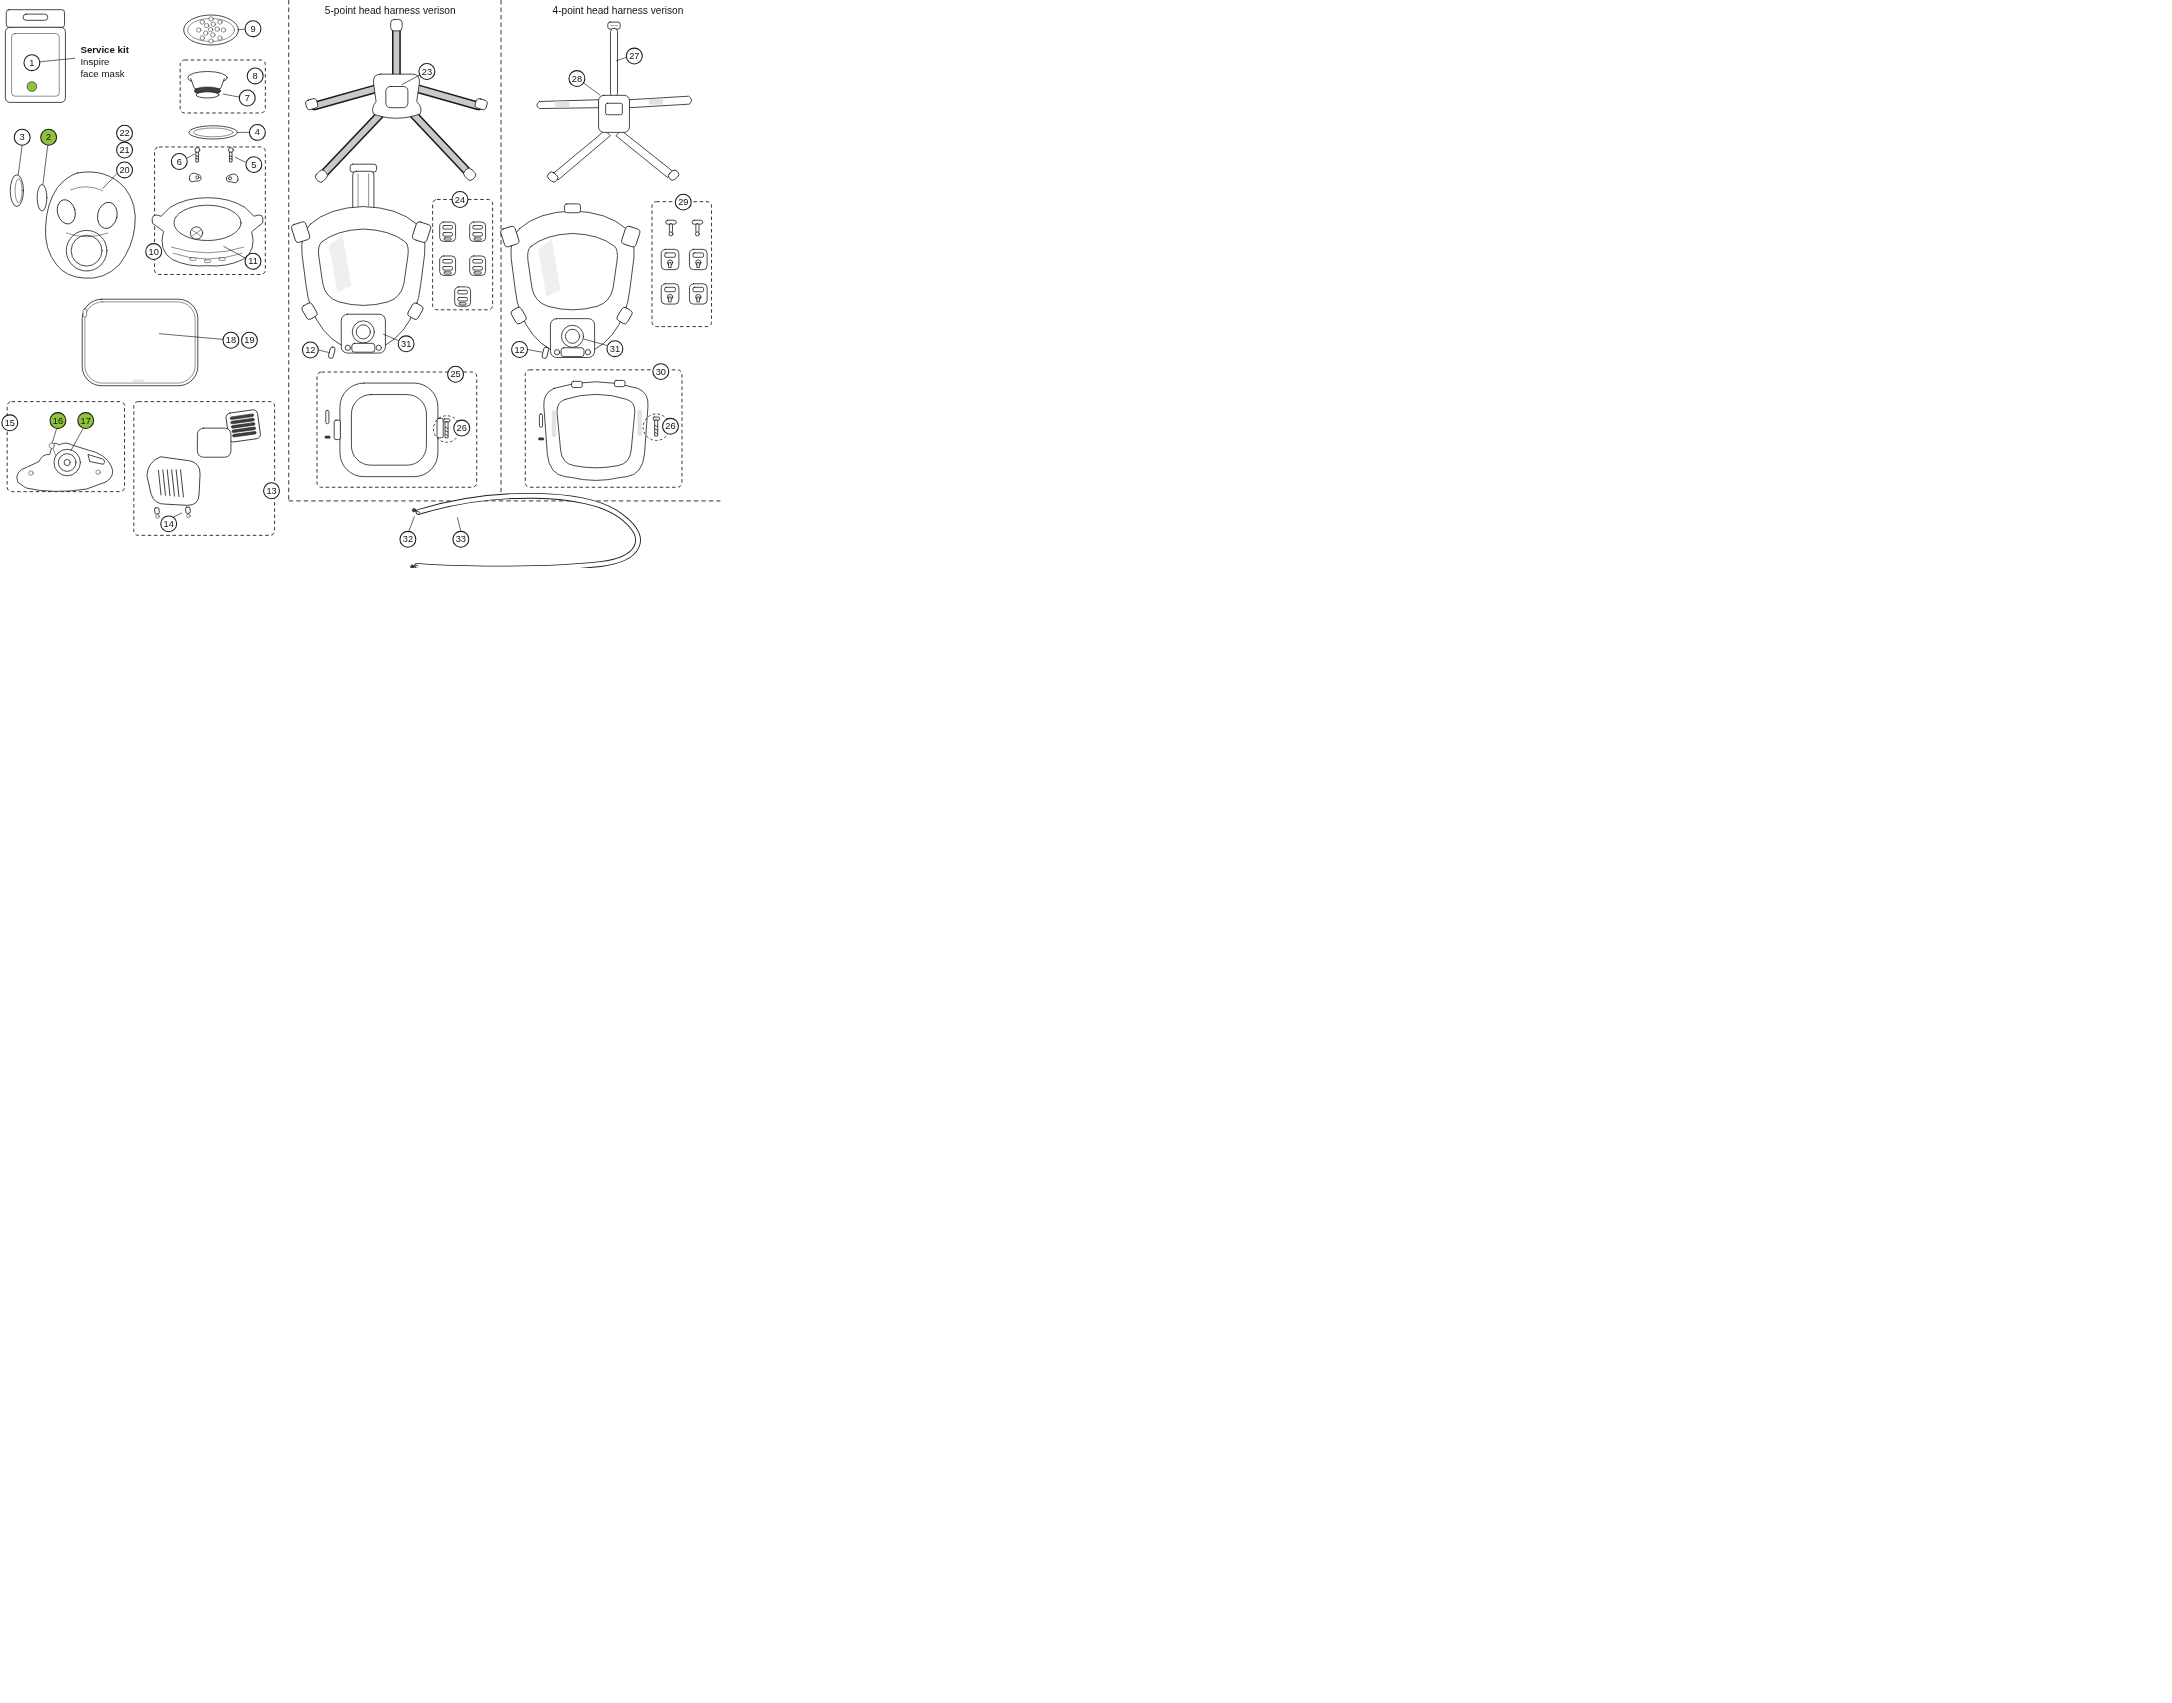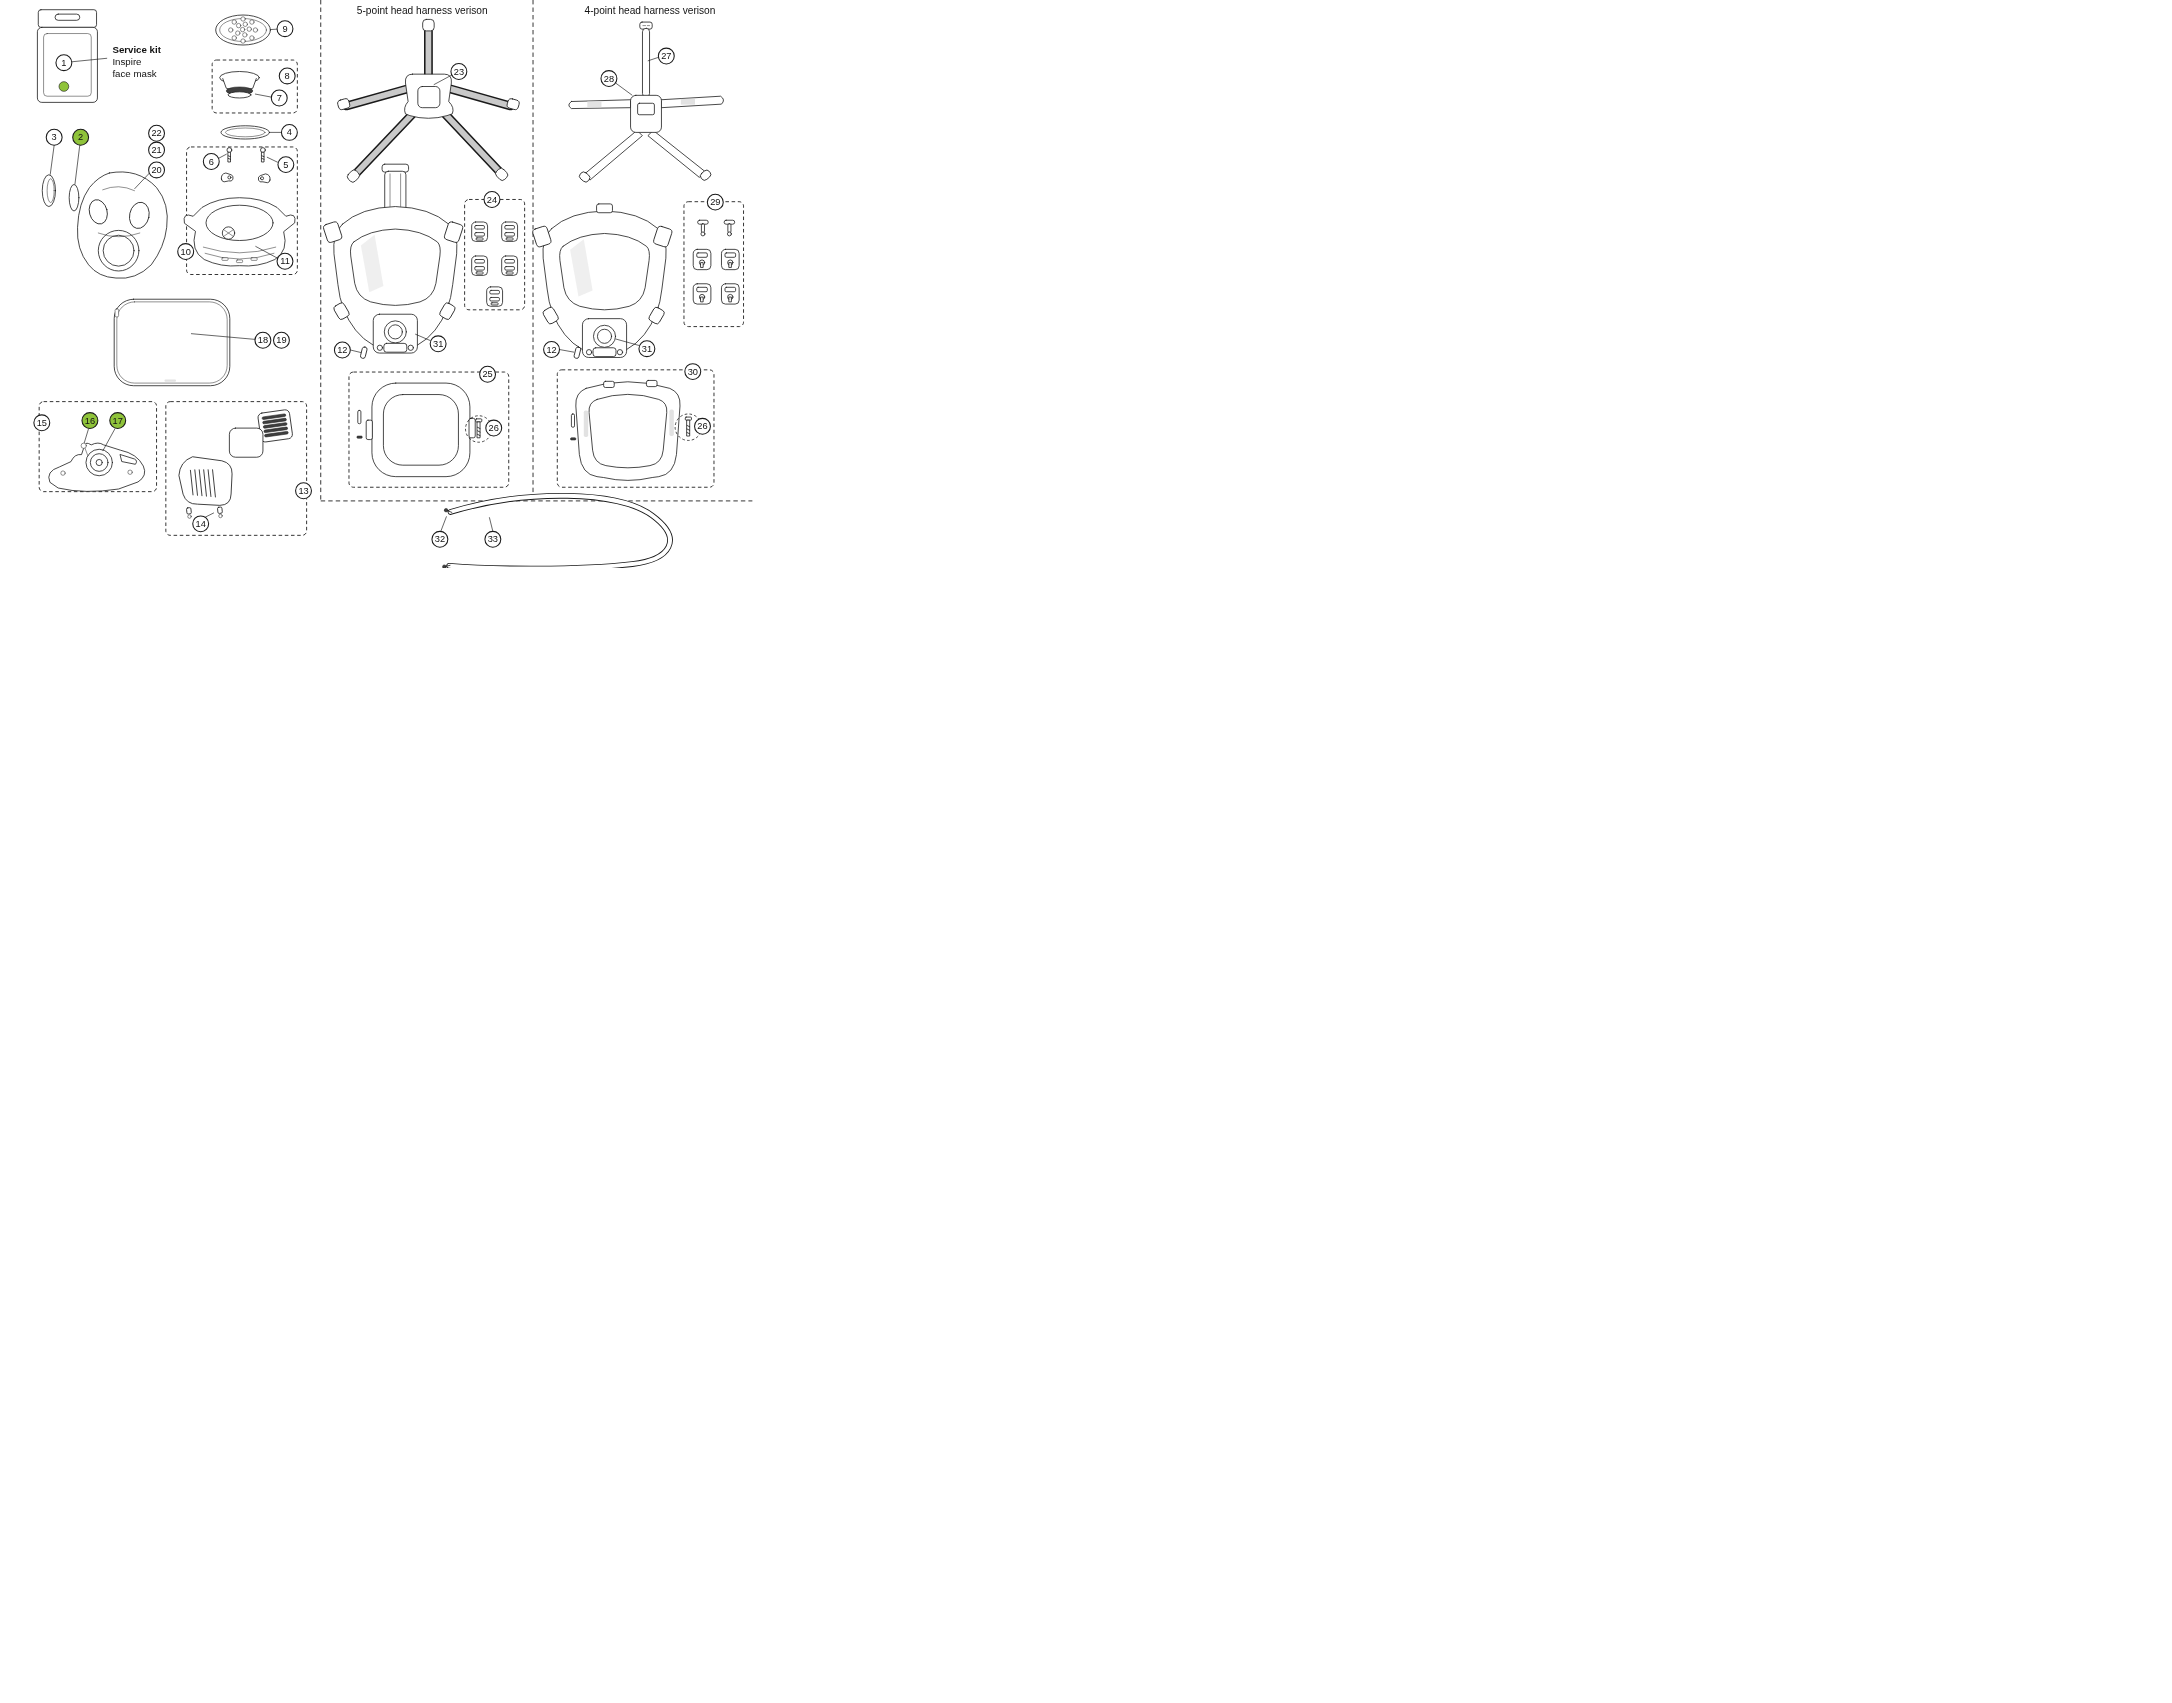--- a/index.html
+++ b/index.html
@@ -1,18 +1,18 @@
 <!DOCTYPE html>
 <html style="--green: #8fc33a; --line: #1a1a1a;font-size:7px"><head>
 <meta charset="utf-8">
 <style>
   :root{ --green:#8fc33a; --line:#1a1a1a; }
   html,body{margin:0;padding:0;background:#fff;}
   .stage{width:724px;height:568px;position:relative;background:#fff;
-         font-family:"Liberation Sans", sans-serif;margin-left:32px;}
+         font-family:"Liberation Sans", sans-serif;}
   svg{display:block}
   .part{fill:#fff;stroke:var(--line);stroke-width:1.8;stroke-linejoin:round;stroke-linecap:round;}
   .thin{stroke-width:1.1}
   .dark{fill:#3f3f3f;stroke:var(--line);stroke-width:1.2}
   .gray{fill:#e2e2e2;stroke:none}
   .nofill{fill:none}
   .dashedbox{fill:none;stroke:var(--line);stroke-width:2;stroke-dasharray:8 6;}
   .dashedcirc{fill:none;stroke:var(--line);stroke-width:1.8;stroke-dasharray:6 5;}
   .divider{stroke:var(--line);stroke-width:2;stroke-dasharray:10 7;fill:none;}
   .leader{stroke:var(--line);stroke-width:1.5;fill:none;}

